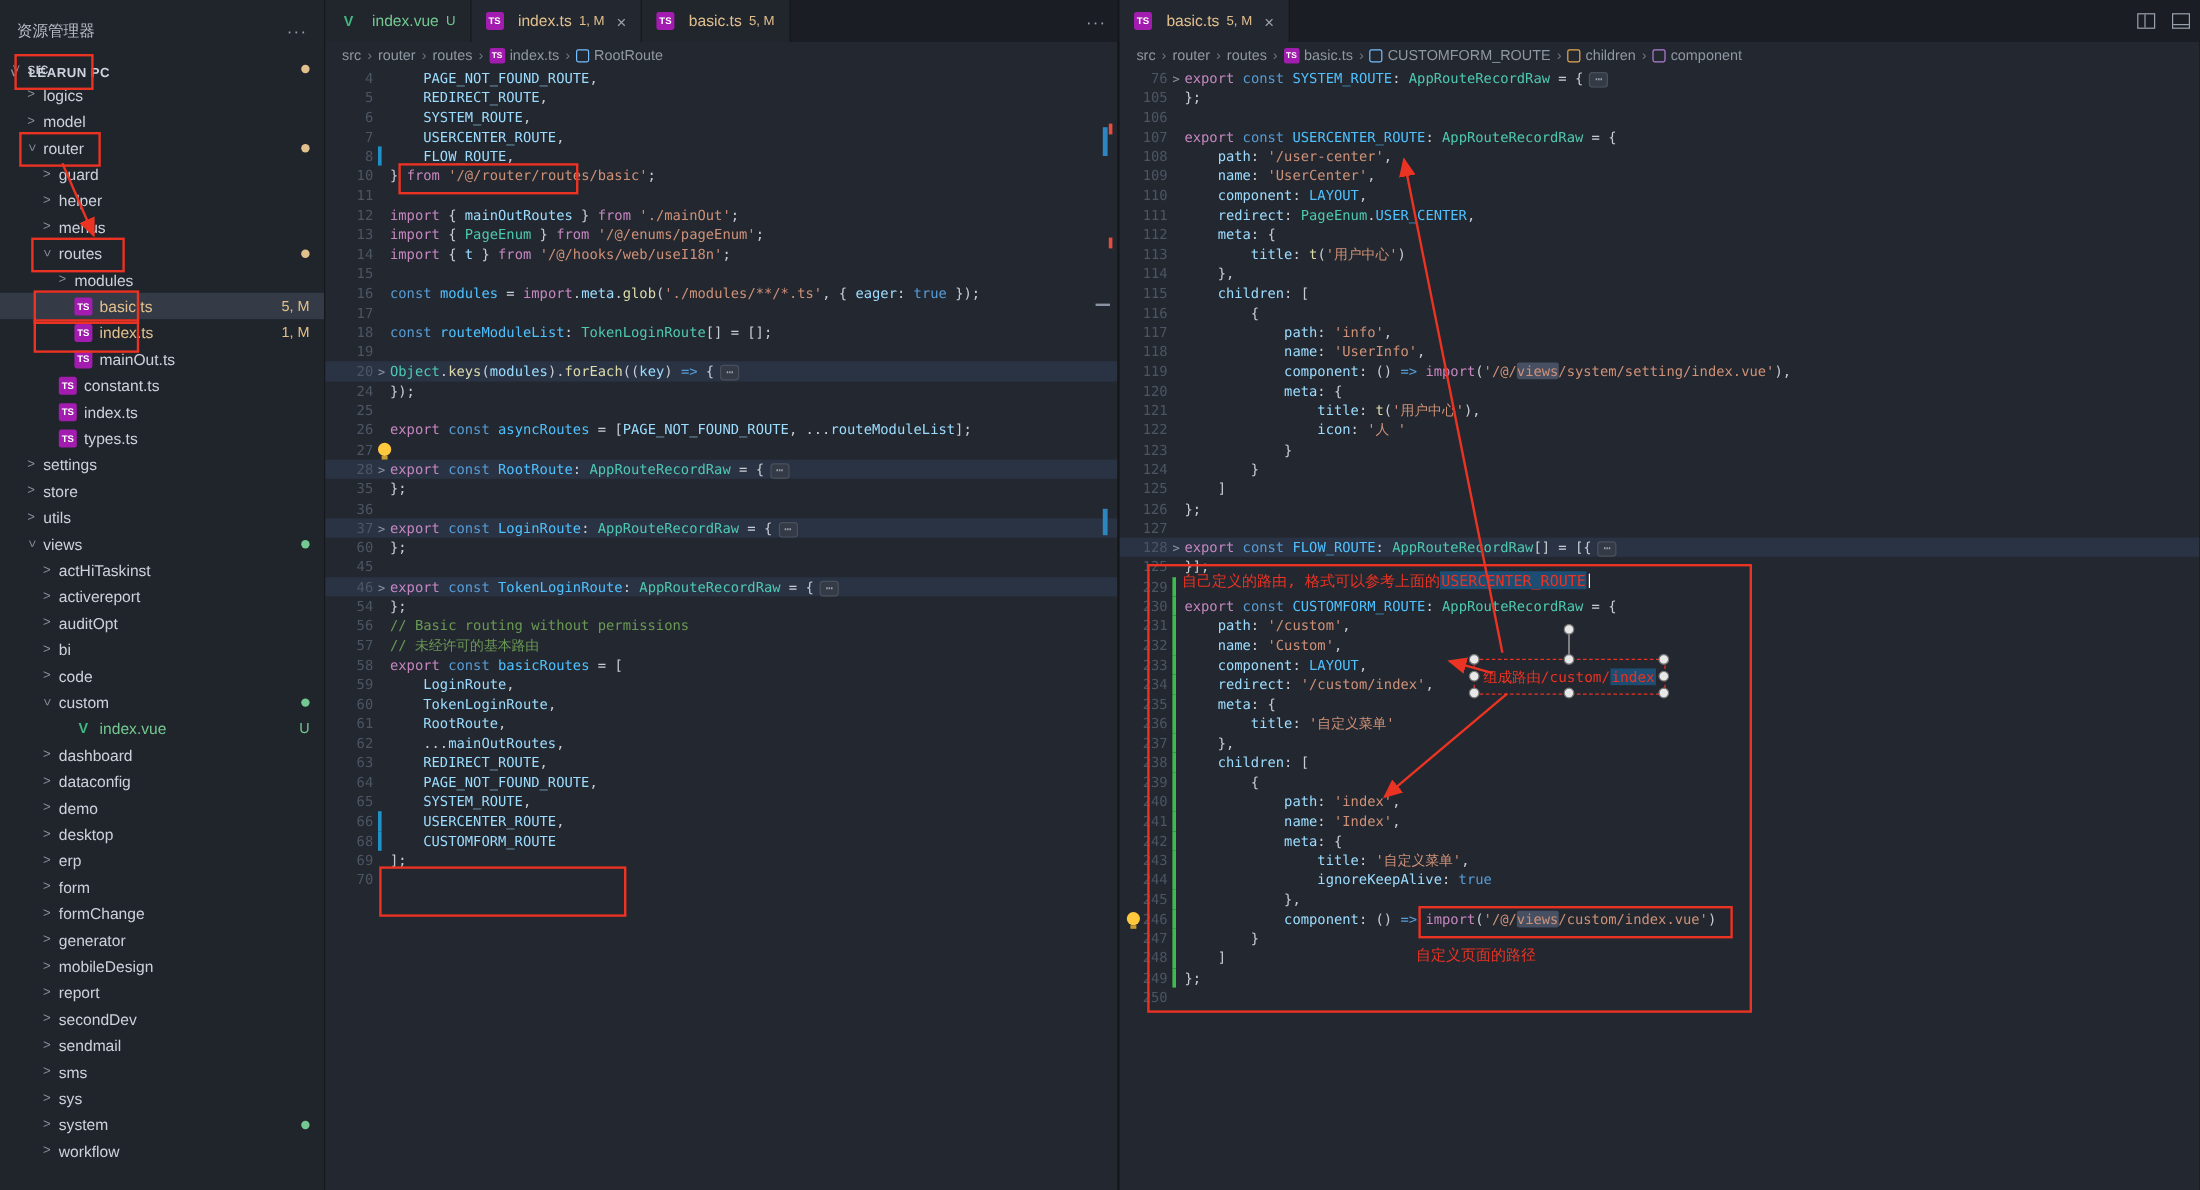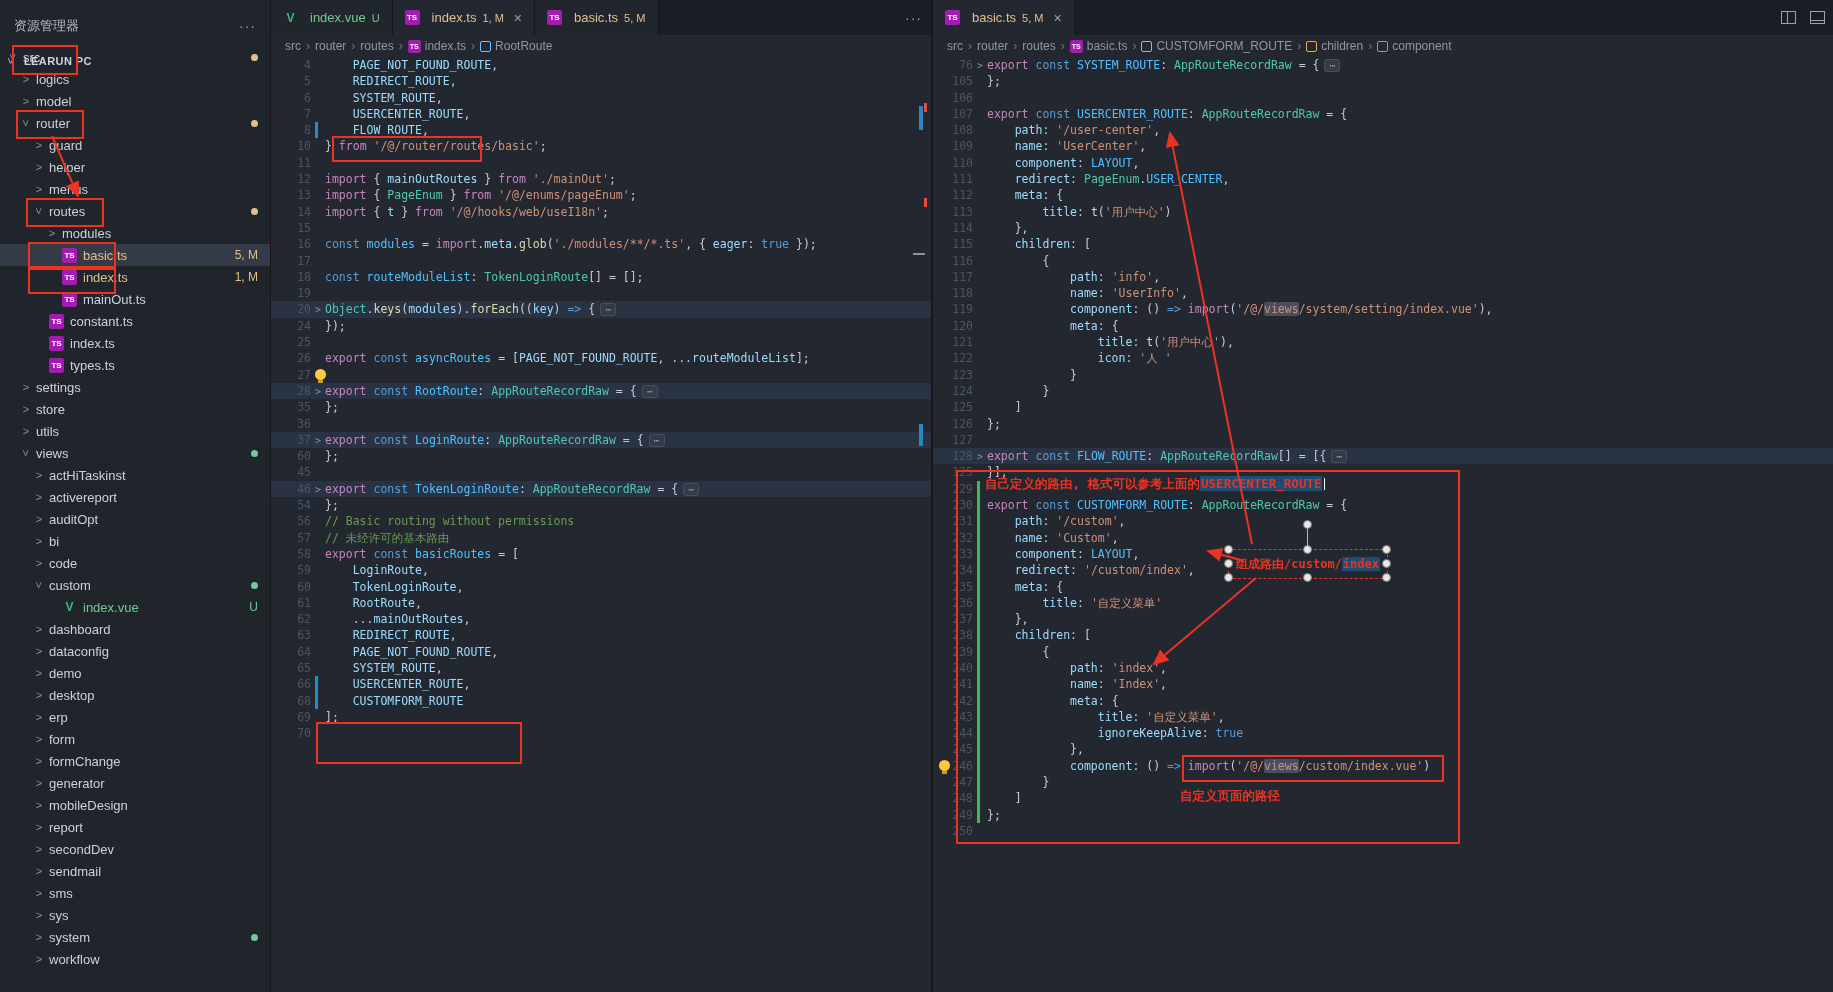--- a/index.html
+++ b/index.html
@@ -72,21 +72,21 @@
   .tk-sh{color:#ce9178;background:#475063;border-radius:2px;}
   .tk-f{color:#dcdcaa;}
   .tk-c{color:#6a9955;}
   .tk-p{color:#c8ccd4;}
   .tk-e{margin-left:5px;color:#99a0aa;background:#343a46;border:1px solid #49505c;border-radius:3px;padding:0 4px;font-size:10px;}
 
   
   .ovr{position:absolute;}
 
   
-  #ann{position:absolute;left:0;top:0;width:1833px;height:992px;pointer-events:none;font-weight:bold;}
+  #ann{position:absolute;left:0;top:0;width:1833px;height:992px;pointer-events:none;}
   .rbox{position:absolute;border:2px solid #ea3323;}
   .rtext{position:absolute;color:#ea3323;font-size:12.5px;font-family:"DejaVu Sans Mono","DejaVu Sans",monospace;white-space:nowrap;}
   .hlblue{background:#1d4d73;padding:0 1px;}
   .caret{display:inline-block;width:1px;height:12px;background:#fff;margin-left:2px;vertical-align:-2px;}
   .dashbox{position:absolute;border:1px dashed #ea3323;display:flex;align-items:center;justify-content:center;font-size:12px;color:#ea3323;font-family:"DejaVu Sans Mono","DejaVu Sans",monospace;white-space:nowrap;}
   .handle{position:absolute;width:7px;height:7px;border-radius:50%;background:#e8e8e8;border:1px solid #777;}
   .stem{position:absolute;width:1px;background:#bbb;}
   #arrows{position:absolute;left:0;top:0;pointer-events:none;}
 </style>
 </head>

